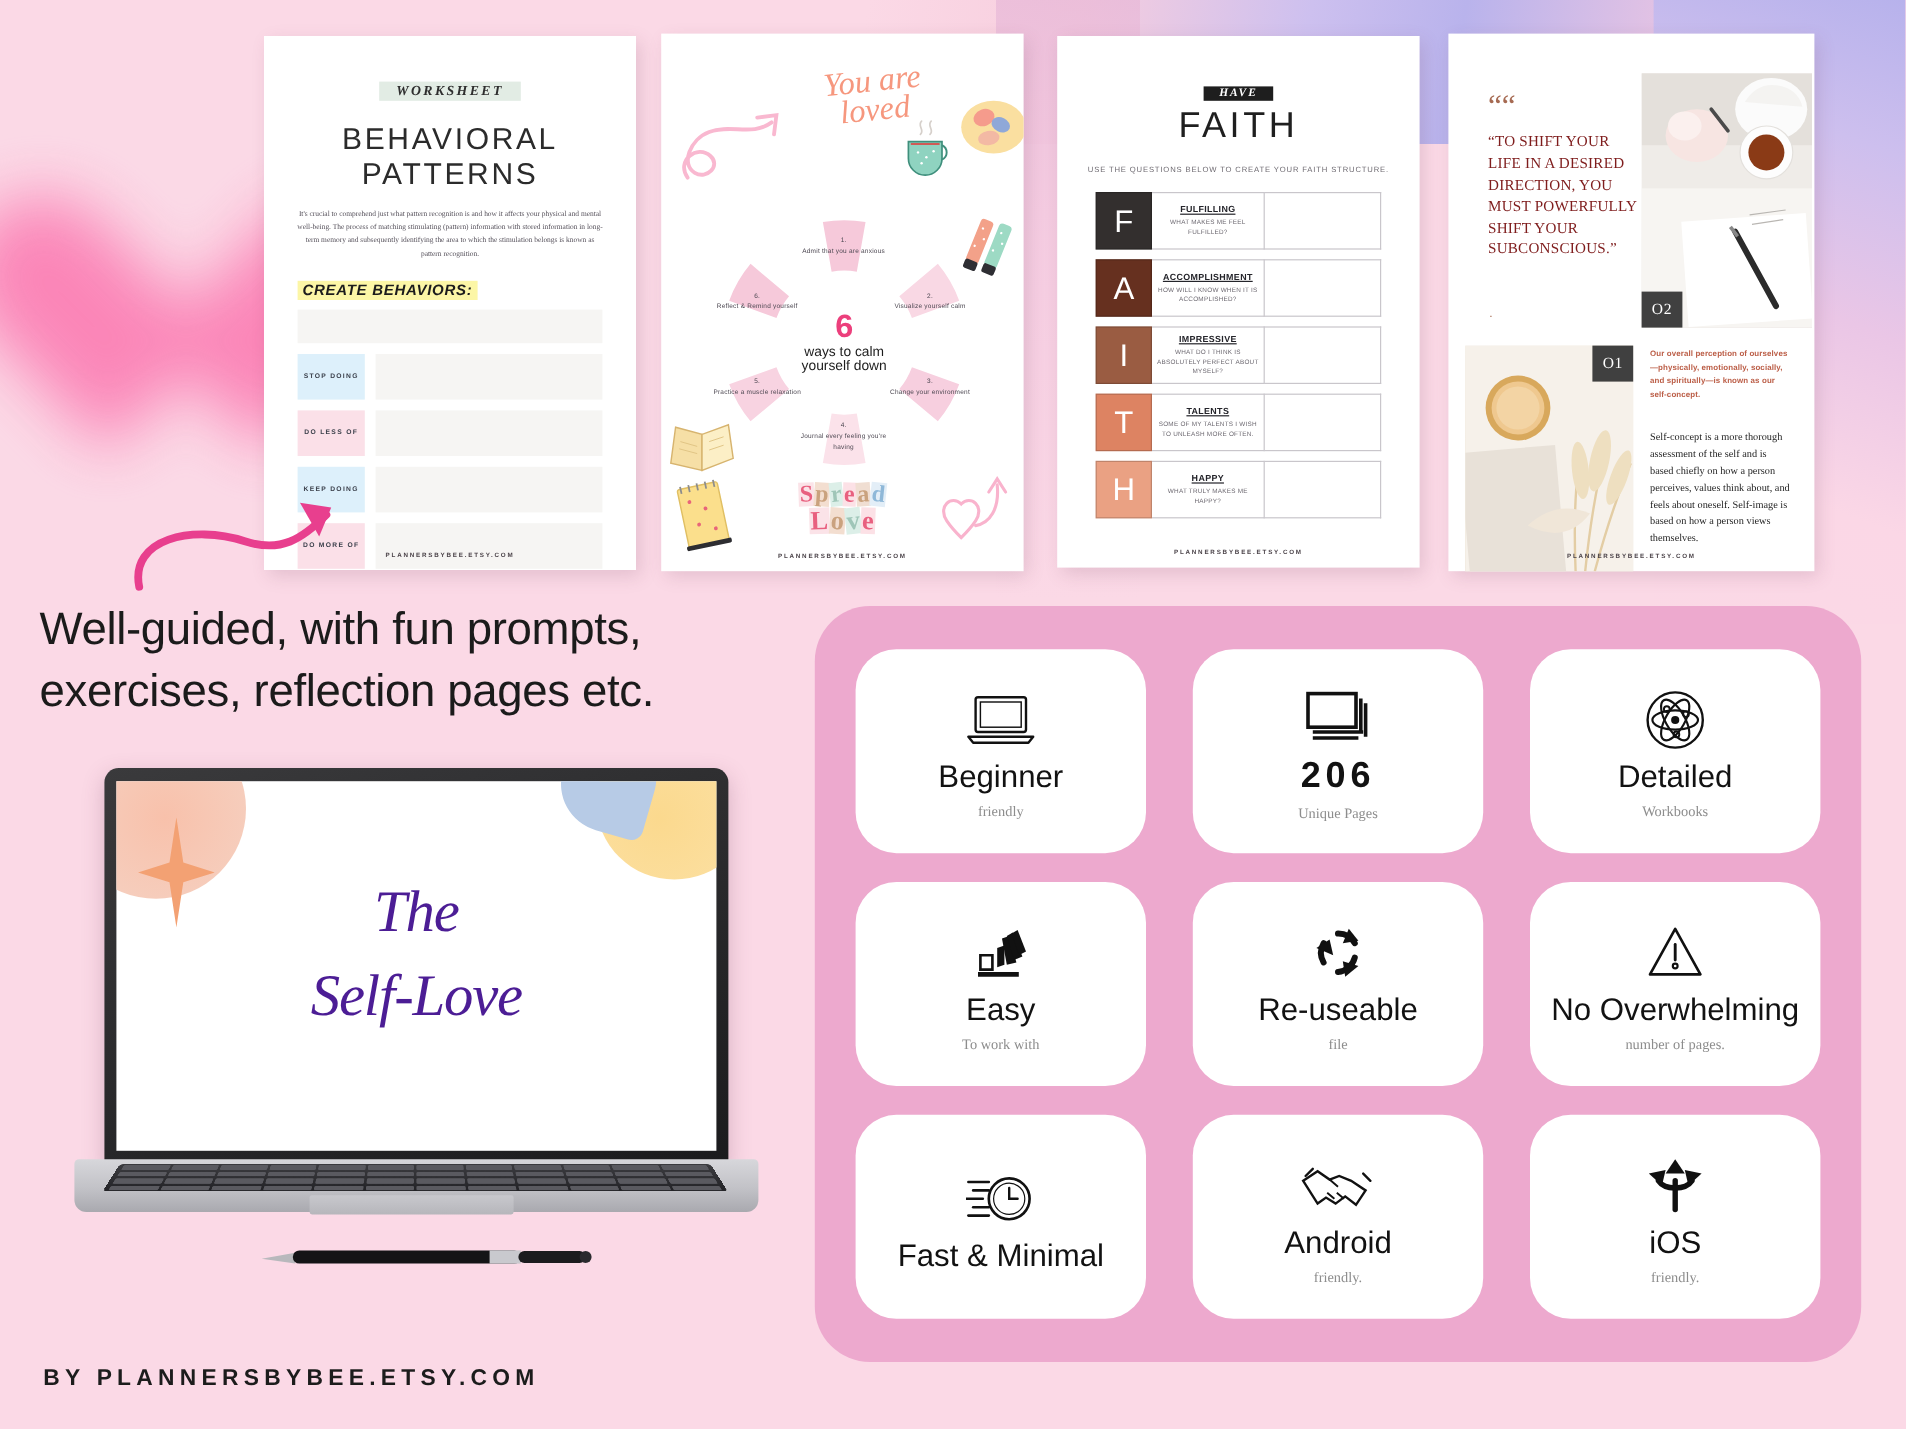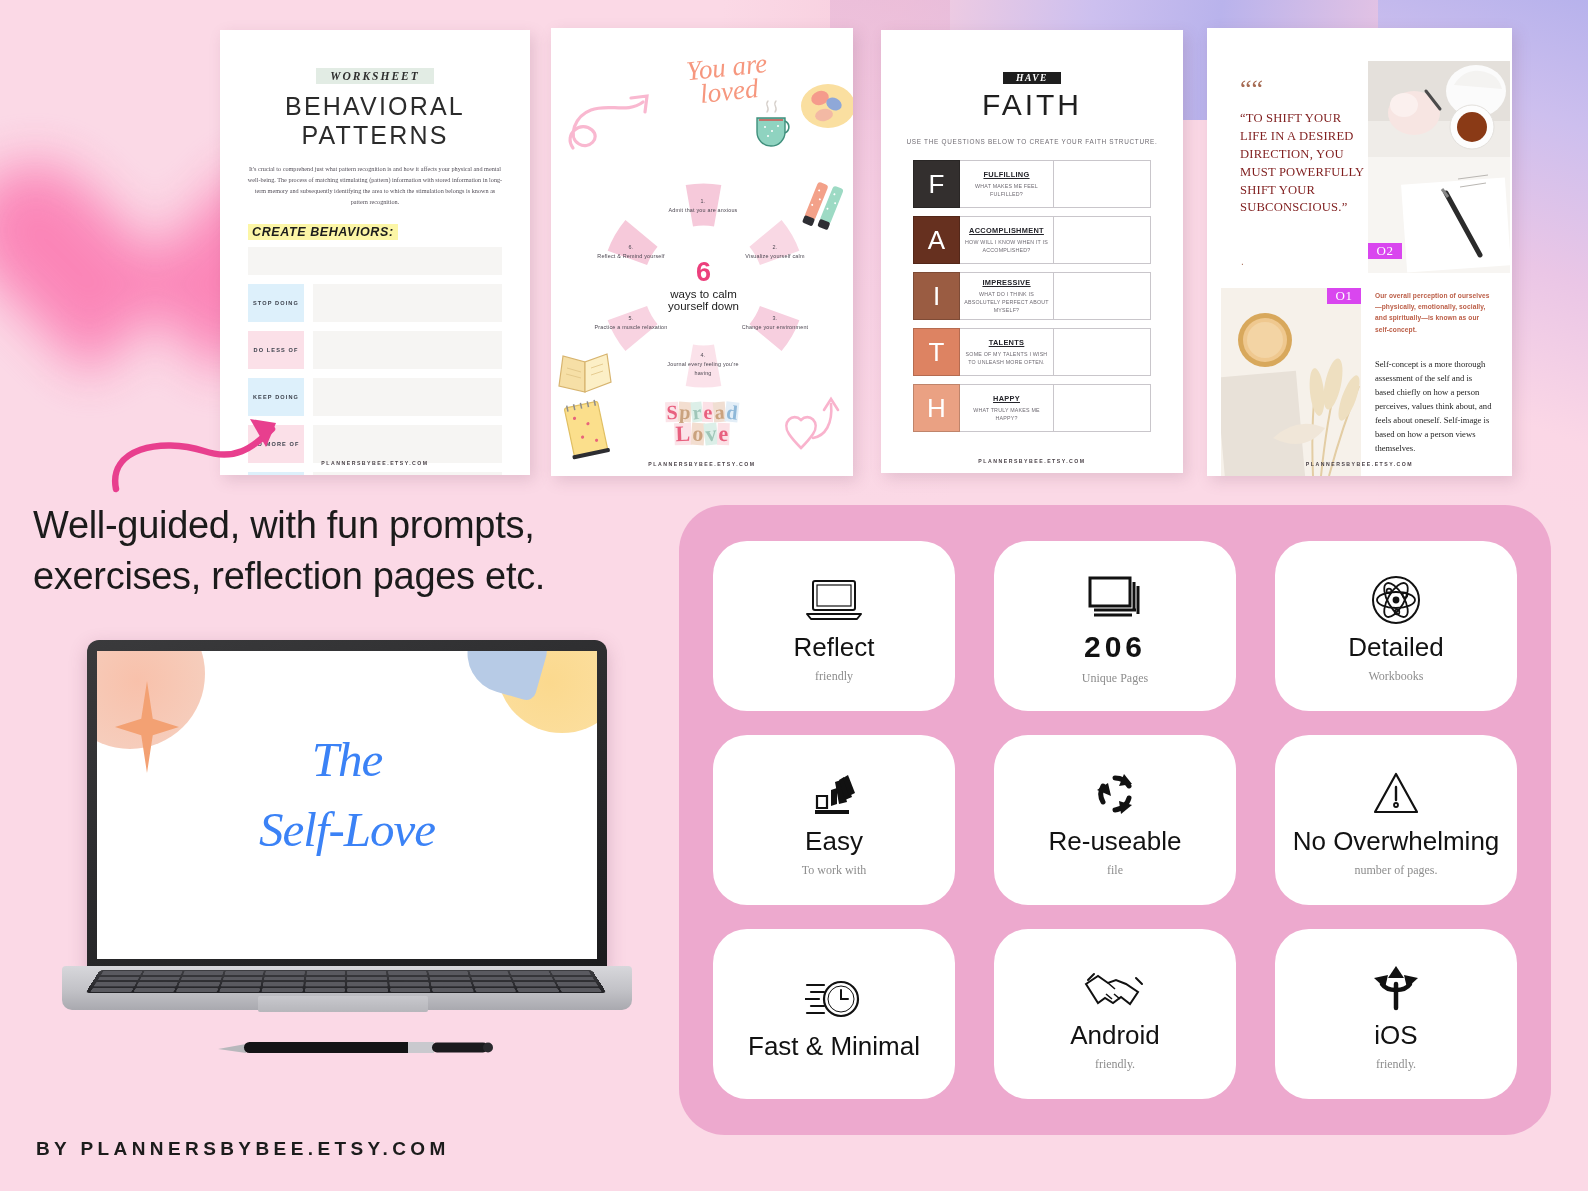--- a/index.html
+++ b/index.html
@@ -49,21 +49,21 @@
 
   
   #sheet1 { left: 220px; top: 30px; width: 310px; height: 445px; }
   .s1-badge {
     margin: 38px auto 0; width: 118px; background: #e2ece4;
     font-family: "Liberation Serif", serif; font-style: italic; font-weight: 700;
     font-size: 11.5px; letter-spacing: 2px; text-align: center; color: #2e2e2e; padding: 2px 0;
   }
   .s1-title {
     text-align: center; font-family: "Liberation Sans", sans-serif; font-weight: 300;
-    font-size: 25px; letter-spacing: 2.2px; color: #2b2b2b; margin-top: 8px;
+    font-size: 25px; letter-spacing: 2.2px; color: #2b2b2b; margin-top: 18px;
   }
   .s1-para {
     margin: 14px 26px 0; font-family: "Liberation Serif", serif;
     font-size: 6.2px; line-height: 1.75; text-align: center; color: #55505a;
   }
   .s1-hl {
     margin: 17px 0 0 28px; display: inline-block; background: #fcf6a6;
     font-style: italic; font-weight: 700; font-size: 12.5px; letter-spacing: .6px;
     color: #1c1c1c; padding: 1px 4px;
   }
@@ -155,21 +155,21 @@
     position: absolute; left: 161px; top: 33px; width: 142px; height: 212px;
     background: linear-gradient(150deg,#e9e6e2 0%,#f4f1ee 30%,#efebe6 60%,#e7e2dd 100%);
     overflow: hidden;
   }
   .s4-photo-flat {
     position: absolute; left: 14px; top: 260px; width: 140px; height: 200px;
     background: linear-gradient(160deg,#f3ece3 0%,#efe4d6 45%,#e9dfd2 100%);
     overflow: hidden;
   }
   .s4-badge {
-    position: absolute; width: 34px; height: 16px; background: #d946ef; color: #fff;
+    position: absolute; width: 34px; height: 30px; background: #404040; color: #fff;
     font-family: "Liberation Serif", serif; font-size: 13px;
     display: flex; align-items: center; justify-content: center; letter-spacing: .5px;
   }
   .s4-b2 { left: 161px; top: 215px; }
   .s4-b1 { left: 120px; top: 260px; }
   .s4-lead {
     position: absolute; left: 168px; top: 262px; width: 118px;
     font-size: 6.6px; font-weight: 700; line-height: 1.7; color: #bb5d46; letter-spacing: .1px;
   }
   .s4-body {
@@ -206,21 +206,21 @@
     position: absolute; right: -30px; top: -46px; width: 130px; height: 128px;
     background: radial-gradient(circle at 40% 60%,#fbd98e,#fce2a8);
     border-radius: 50%;
   }
   .sc-blob-blue {
     position: absolute; right: 52px; top: -34px; width: 78px; height: 76px;
     background: #b7cbe6; transform: rotate(16deg); border-radius: 6px 30px 10px 40px;
   }
   .sc-title {
     position: absolute; left: 0; right: 0; top: 74px; text-align: center;
-    font-family: "Liberation Serif", serif; font-style: italic; color: #3b82f6;
+    font-family: "Liberation Serif", serif; font-style: italic; color: #4c1d95;
     font-size: 49px; line-height: 1.42; letter-spacing: -1px;
   }
   .base {
     position: absolute; left: 0; top: 326px; width: 570px; height: 44px;
     background: linear-gradient(180deg,#d7d7db 0%,#c2c2c7 55%,#a9a9af 100%);
     border-radius: 4px 4px 10px 10px;
   }
   .keyboard {
     position: absolute; left: 38px; top: 330px; width: 492px; height: 26px;
     background: linear-gradient(180deg,#3d3d41,#222226);
@@ -635,21 +635,21 @@
 <div class="panel">
   <div class="prow" id="frow0">
       <div class="card">
         <div class="card-icon">
           <svg width="58" height="44" viewBox="0 0 58 44">
             <rect x="8" y="3" width="42" height="29" rx="2" fill="none" stroke="#111" stroke-width="2"></rect>
             <rect x="12" y="7" width="34" height="21" fill="none" stroke="#111" stroke-width="1.2"></rect>
             <path d="M2 36 h54 l-4 5 H6 Z" fill="none" stroke="#111" stroke-width="2" stroke-linejoin="round"></path>
           </svg>
         </div>
-        <div class="card-title">Reflect</div>
+        <div class="card-title">Beginner</div>
         <div class="card-sub">friendly</div>
       </div>
       <div class="card">
         <div class="card-icon">
           <svg width="58" height="46" viewBox="0 0 58 46">
             <rect x="4" y="4" width="40" height="28" fill="none" stroke="#111" stroke-width="3"></rect>
             <path d="M48 8 v28 M52 12 v28" stroke="#111" stroke-width="3"></path>
             <path d="M8 36 h42 M8 41 h38" stroke="#111" stroke-width="3"></path>
           </svg>
         </div>

